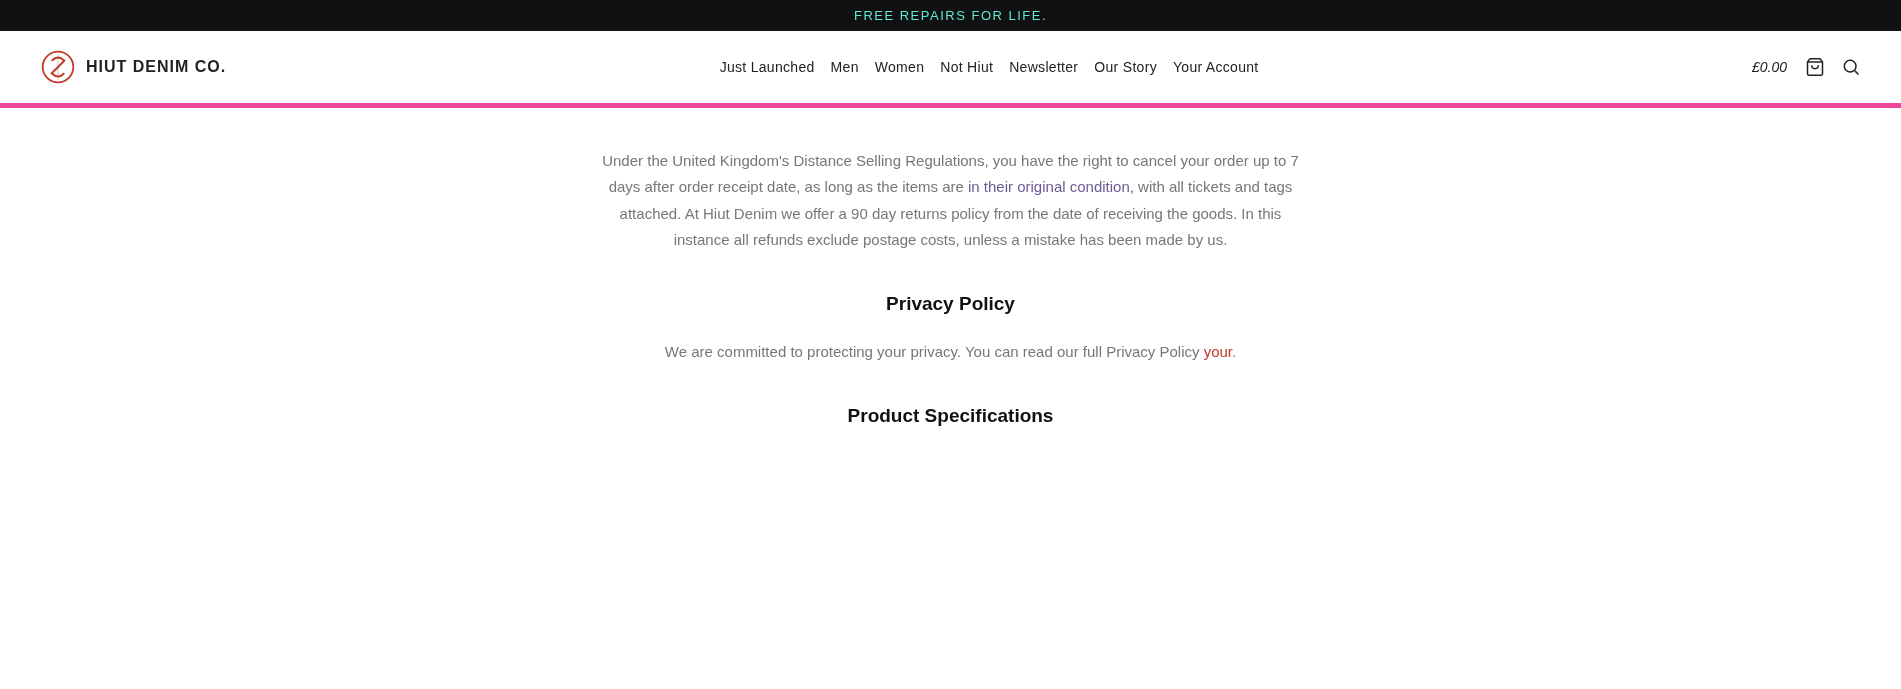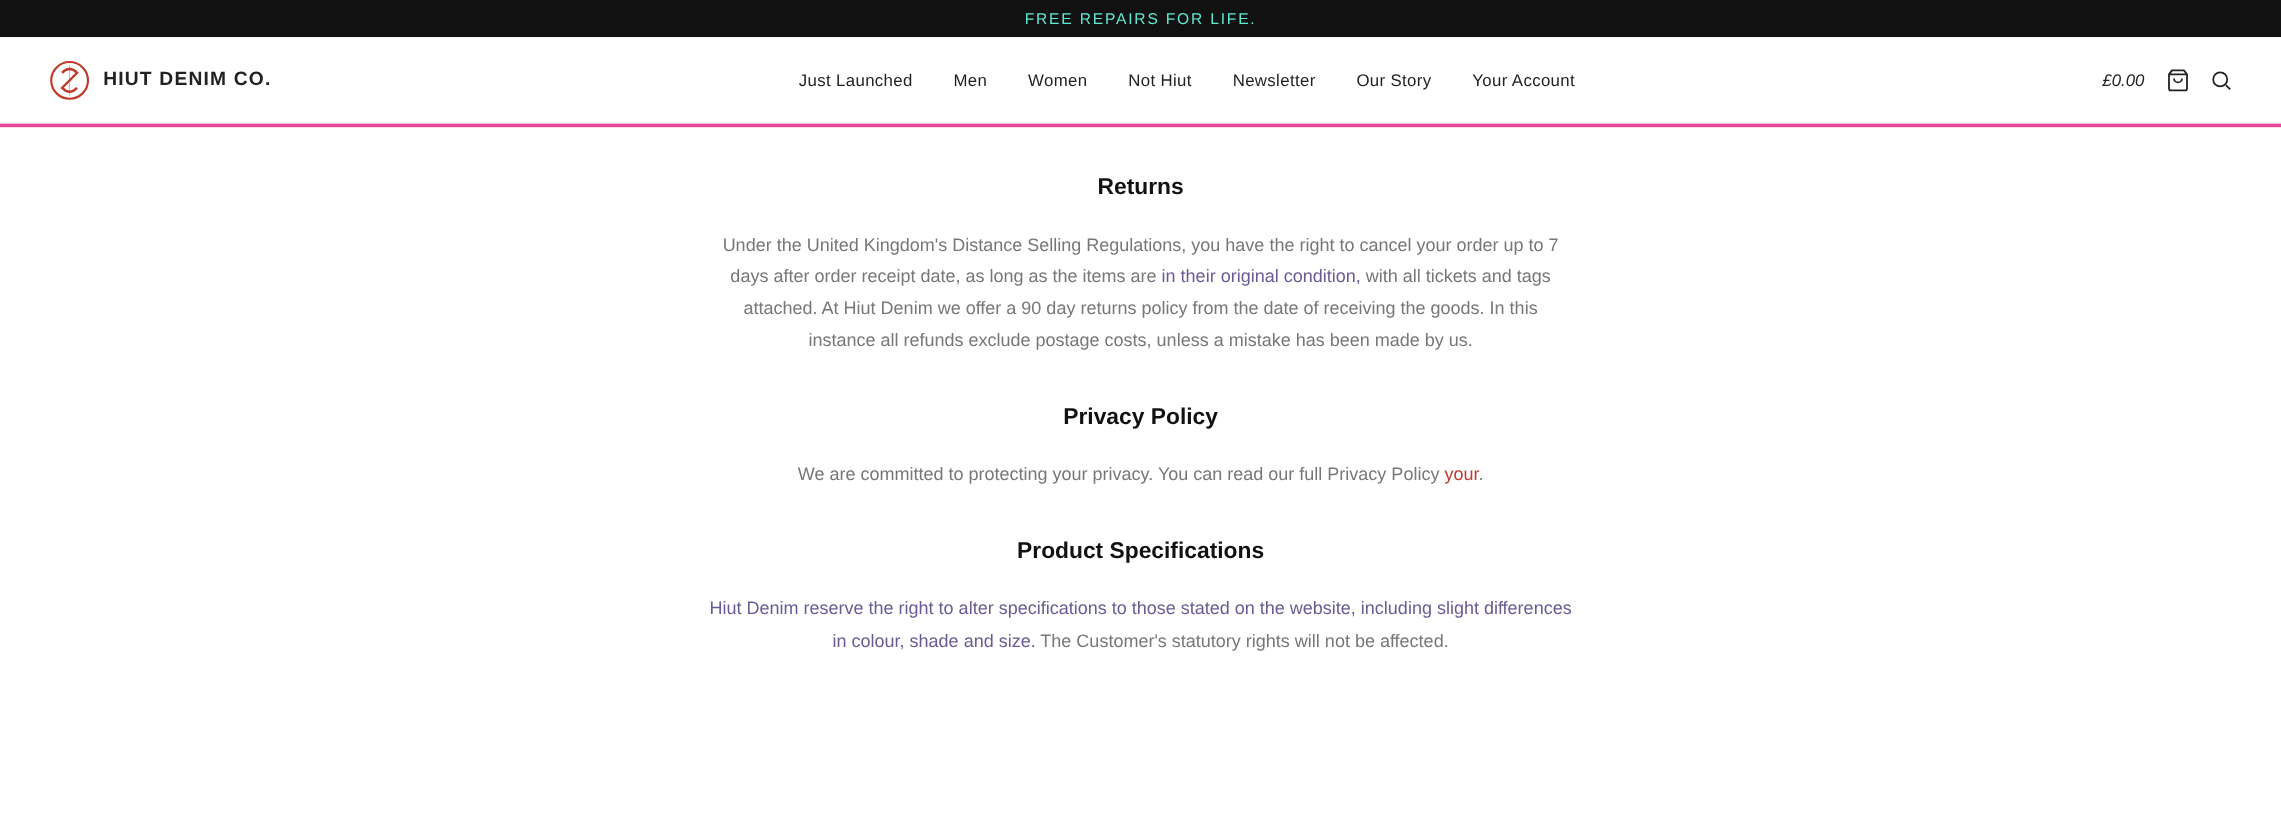--- a/index.html
+++ b/index.html
@@ -15,21 +15,21 @@
       letter-spacing: 1.5px;
       font-family: Arial, sans-serif;
     }
 
     
     .header {
       display: flex;
       align-items: center;
       justify-content: space-between;
       padding: 18px 40px;
-      border-bottom: 3px solid #ec4899;
+      border-bottom: 5px solid #ec4899;
       background: #fff;
     }
 
     .logo-area {
       display: flex;
       align-items: center;
       gap: 10px;
       text-decoration: none;
       color: #222;
     }
@@ -43,21 +43,21 @@
       font-family: Arial, sans-serif;
       font-size: 16px;
       font-weight: bold;
       letter-spacing: 1px;
       color: #222;
     }
 
     .nav {
       display: flex;
       align-items: flex-start;
-      gap: 34px;
+      gap: 16px;
     }
 
     .nav a {
       font-family: Arial, sans-serif;
       font-size: 14px;
       color: #222;
       text-decoration: none;
       letter-spacing: 0.3px;
     }
 
@@ -176,28 +176,24 @@
       <svg width="20" height="20" viewBox="0 0 24 24" fill="none" stroke="#222" stroke-width="1.8">
         <circle cx="11" cy="11" r="7"></circle>
         <line x1="21" y1="21" x2="16.65" y2="16.65"></line>
       </svg>
     </button>
   </div>
 </header>
 
 <main class="main-content">
 
-  <h2 class="section-title">Returns</h2>
   <p class="section-body para-returns">
     <span>Under the United Kingdom's Distance Selling Regulations, you have the right to cancel your order up to 7 days after order receipt date, as long as the items are </span><span class="purple">in their original condition,</span><span> with all tickets and tags attached. At Hiut Denim we offer a 90 day returns policy from the date of receiving the goods. In this instance all refunds exclude postage costs, unless a mistake has been made by us.</span>
   </p>
 
   <h2 class="section-title">Privacy Policy</h2>
   <p class="section-body para-privacy">
     <span>We are committed to protecting your privacy. You can read our full Privacy Policy </span><a href="#" class="link">your</a><span>.</span>
   </p>
 
   <h2 class="section-title">Product Specifications</h2>
-  <p class="section-body para-specs">
-    <span class="purple">Hiut Denim reserve the right to alter specifications to those stated on the website, including slight differences in colour, shade and size.</span><span> The Customer's statutory rights will not be affected.</span>
-  </p>
 
 </main>
 
 </body></html>

